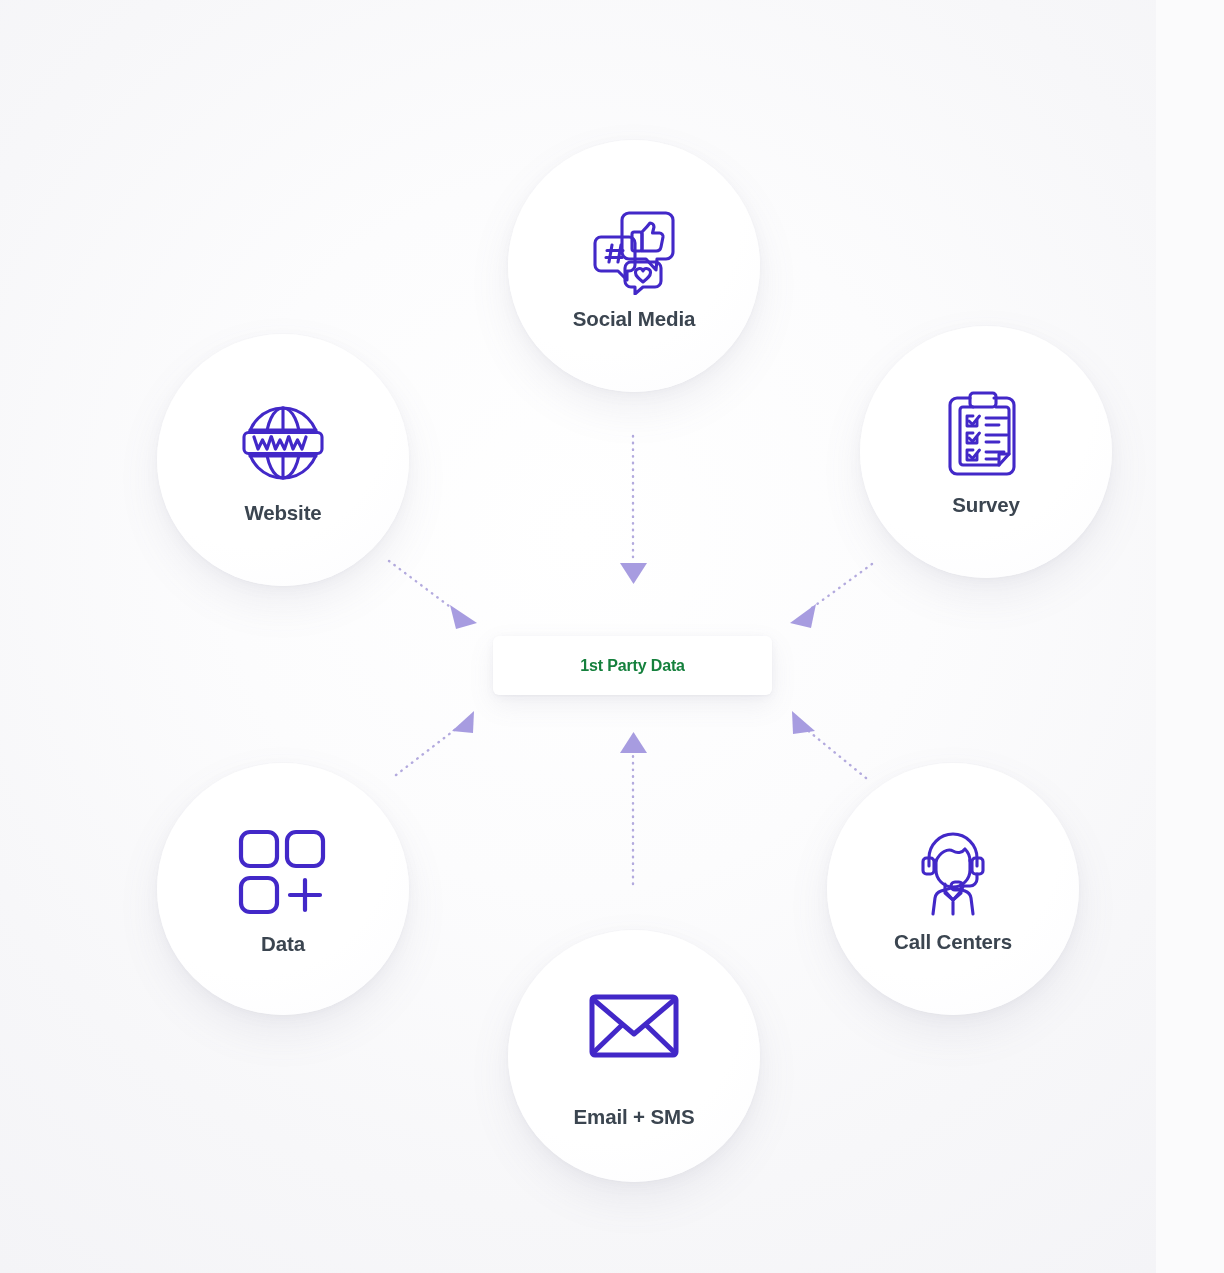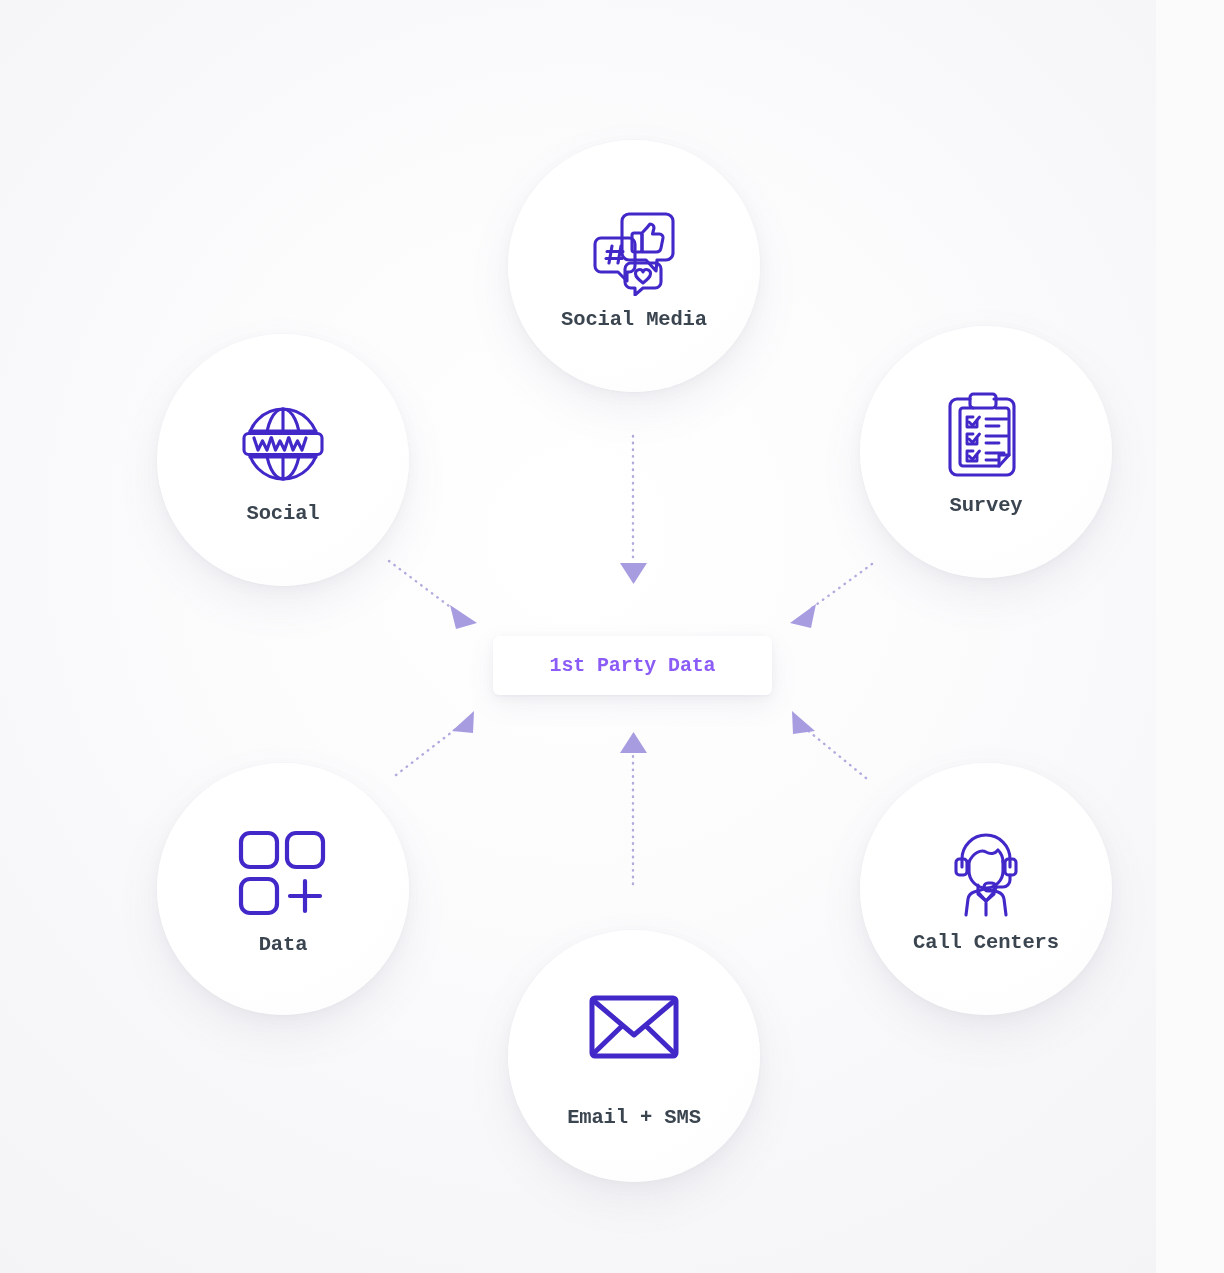--- a/index.html
+++ b/index.html
@@ -7,21 +7,20 @@
     width:1224px; height:1273px;
     font-family:"Liberation Sans", sans-serif;
     background:#fbfbfc;
     overflow:hidden;
   }
   #stage {
     position:relative;
     width:1156px; height:1273px;
     background:
       radial-gradient(circle at 50% 42%, #ffffff 0%, #fcfcfd 38%, #f7f7f9 72%, #f4f4f7 100%);
-    font-family: Liberation Mono, monospace;
   }
   
   #wires {
     position:absolute; inset:0;
     width:1224px; height:1273px;
     pointer-events:none;
   }
   
   .node {
     position:absolute;
@@ -51,21 +50,21 @@
     font-weight:600;
     letter-spacing:-0.15px;
     color:#3b4550;
     white-space:nowrap;
   }
   
   #node-social      { left:508px; top:140px; }
   #node-website     { left:157px; top:334px; }
   #node-survey      { left:860px; top:326px; }
   #node-apps        { left:157px; top:763px; }
-  #node-callcenters { left:860px; top:763px; }
+  #node-callcenters { left:827px; top:763px; }
   #node-emailsms    { left:508px; top:930px;gap:26px; }
 
   
   #node-emailsms .glyph { height:86px; }
   #node-apps .glyph     { height:100px; }
 
   
   #hub {
     position:absolute;
     left:493px; top:636px;
@@ -74,24 +73,24 @@
     border-radius:6px;
     box-shadow:
        0 10px 26px rgba(120,120,145,0.10),
        0 2px 8px rgba(120,120,145,0.06),
        0 1px 2px rgba(120,120,145,0.05);
     display:flex;
     align-items:center;
     justify-content:center;
   }
   #hub .hub-label {
-    font-size:20px;
+    font-size:16px;
     font-weight:600;
     letter-spacing:-0.15px;
-    color:#8b5cf6;
+    color:#15803d;
     white-space:nowrap;
   }
 </style>
 </head>
 <body>
 
 <div id="stage">
 
   <svg id="wires" viewBox="0 0 1224 1273" width="1224" height="1273" aria-hidden="true">
     <g stroke="#b3aade" stroke-width="2.4" stroke-linecap="round" stroke-dasharray="0.5 6.2" fill="none">
@@ -157,21 +156,21 @@
 
           <rect x="7" y="35.5" width="78" height="21" rx="4.5" fill="#ffffff"></rect>
           <g stroke-width="3.2">
             <path d="M17 40 l4 12 l4.5 -9 l4.5 9 l4 -12"></path>
             <path d="M34.5 40 l4 12 l4.5 -9 l4.5 9 l4 -12"></path>
             <path d="M52 40 l4 12 l4.5 -9 l4.5 9 l4 -12"></path>
           </g>
         </g>
       </svg>
     </div>
-    <div class="caption">Social</div>
+    <div class="caption">Website</div>
   </div>
 
   <div class="node" id="node-survey">
     <div class="glyph">
       <svg width="86" height="94" viewBox="0 0 86 94">
         <g fill="none" stroke="#4228c8" stroke-width="3.1" stroke-linecap="round" stroke-linejoin="round">
 
           <path d="M27 10 h-13 a7 7 0 0 0 -7 7 v62 a7 7 0 0 0 7 7 h50 a7 7 0 0 0 7 -7 v-62 a7 7 0 0 0 -7 -7 h-13"></path>
 
           <path d="M30 19 h-10 a3 3 0 0 0 -3 3 v52 a3 3 0 0 0 3 3 h36 l10 -11 v-44 a3 3 0 0 0 -3 -3 h-10"></path>

